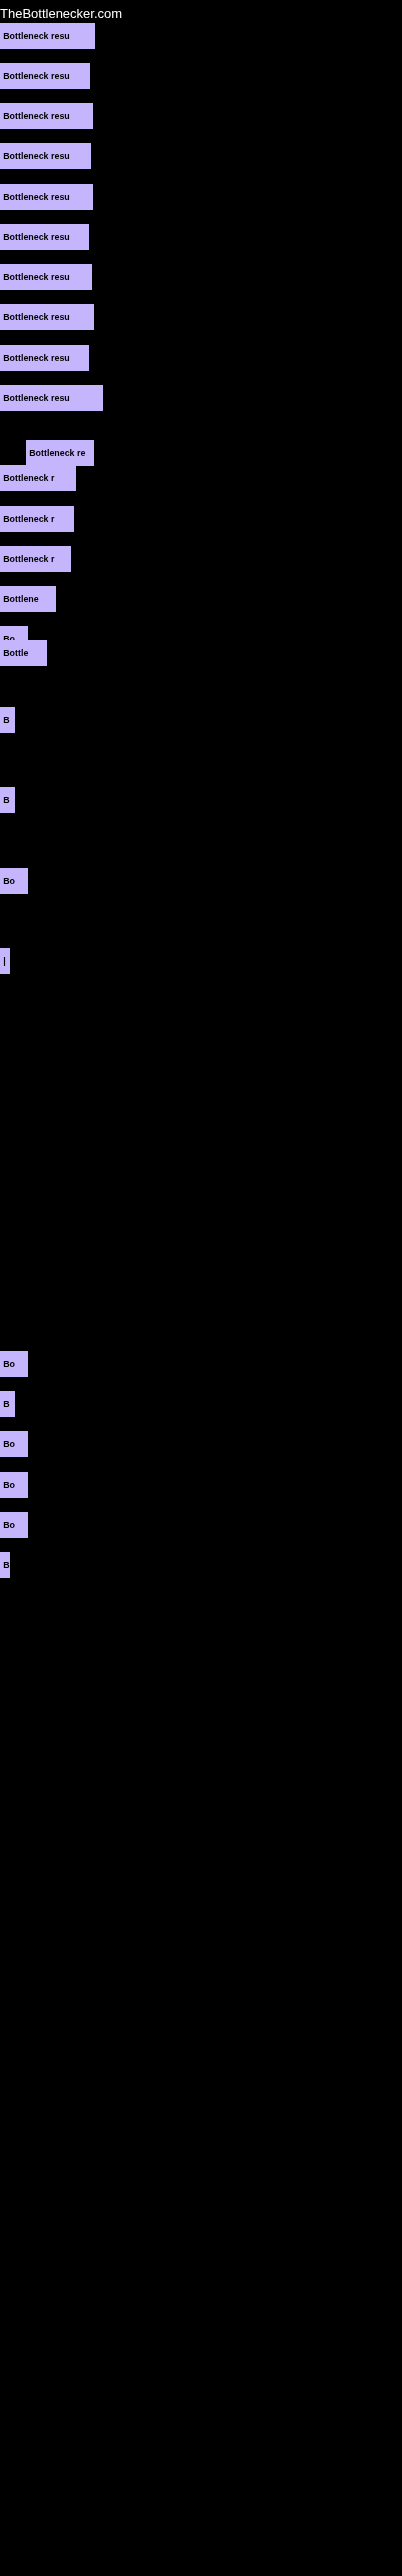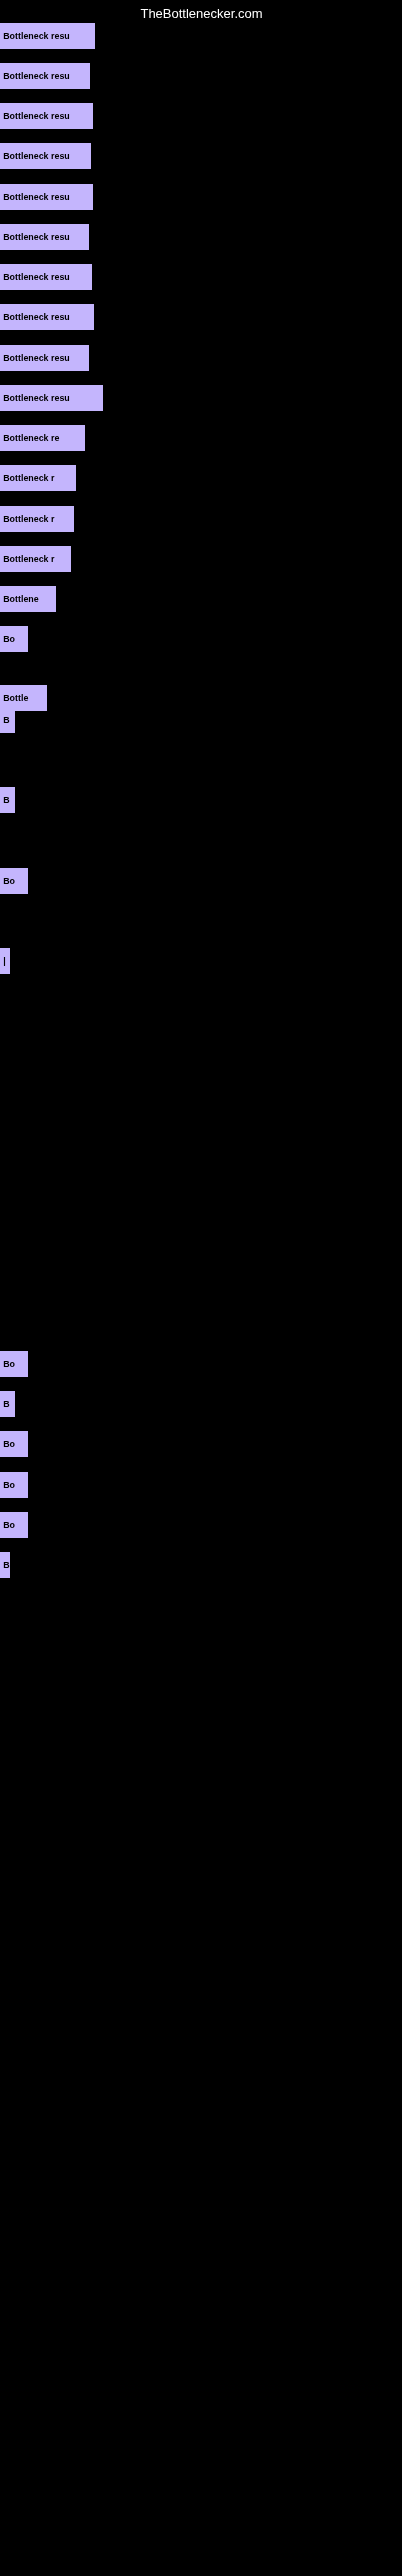--- a/index.html
+++ b/index.html
@@ -10,21 +10,21 @@
     body {
       background-color: #000000;
       width: 403px;
       min-height: 2576px;
       font-family: Arial, sans-serif;
       position: relative;
     }
     #site-title {
       color: #ffffff;
       font-size: 13px;
-      text-align: center;
+      text-align: left;
       padding: 6.4px 0;
       position: absolute;
       top: 0;
       left: 0;
       right: 0;
     }
     .bottleneck-bar {
       position: absolute;
       left: 0;
       height: 26px;
@@ -70,39 +70,39 @@
     </div>
     <div class="bottleneck-bar" style="top: 304px; width: 94px;">
       <span>Bottleneck resu</span>
     </div>
     <div class="bottleneck-bar" style="top: 345px; width: 89px;">
       <span>Bottleneck resu</span>
     </div>
     <div class="bottleneck-bar" style="top: 385px; width: 103px;">
       <span>Bottleneck resu</span>
     </div>
-    <div class="bottleneck-bar" style="top: 425px; width: 85px;">
+    <div class="bottleneck-bar" style="top: 440px; width: 68px; margin-left: 26px;">
       <span>Bottleneck re</span>
     </div>
     <div class="bottleneck-bar" style="top: 465px; width: 76px;">
       <span>Bottleneck r</span>
     </div>
     <div class="bottleneck-bar" style="top: 506px; width: 74px;">
       <span>Bottleneck r</span>
     </div>
     <div class="bottleneck-bar" style="top: 546px; width: 71px;">
       <span>Bottleneck r</span>
     </div>
     <div class="bottleneck-bar" style="top: 586px; width: 56px;">
       <span>Bottlene</span>
     </div>
     <div class="bottleneck-bar" style="top: 626px; width: 28px;">
       <span>Bo</span>
     </div>
-    <div class="bottleneck-bar" style="top: 640px; width: 47px; margin-top: 45px;">
+    <div class="bottleneck-bar" style="top: 640px; width: 47px;">
       <span>Bottle</span>
     </div>
     <div class="bottleneck-bar" style="top: 707px; width: 14.5px;">
       <span>B</span>
     </div>
     <div class="bottleneck-bar" style="top: 787px; width: 14.5px;">
       <span>B</span>
     </div>
     <div class="bottleneck-bar" style="top: 868px; width: 28px;">
       <span>Bo</span>

